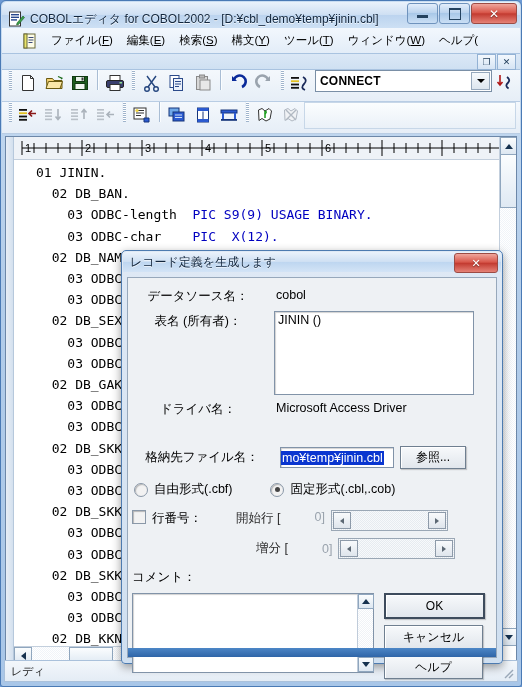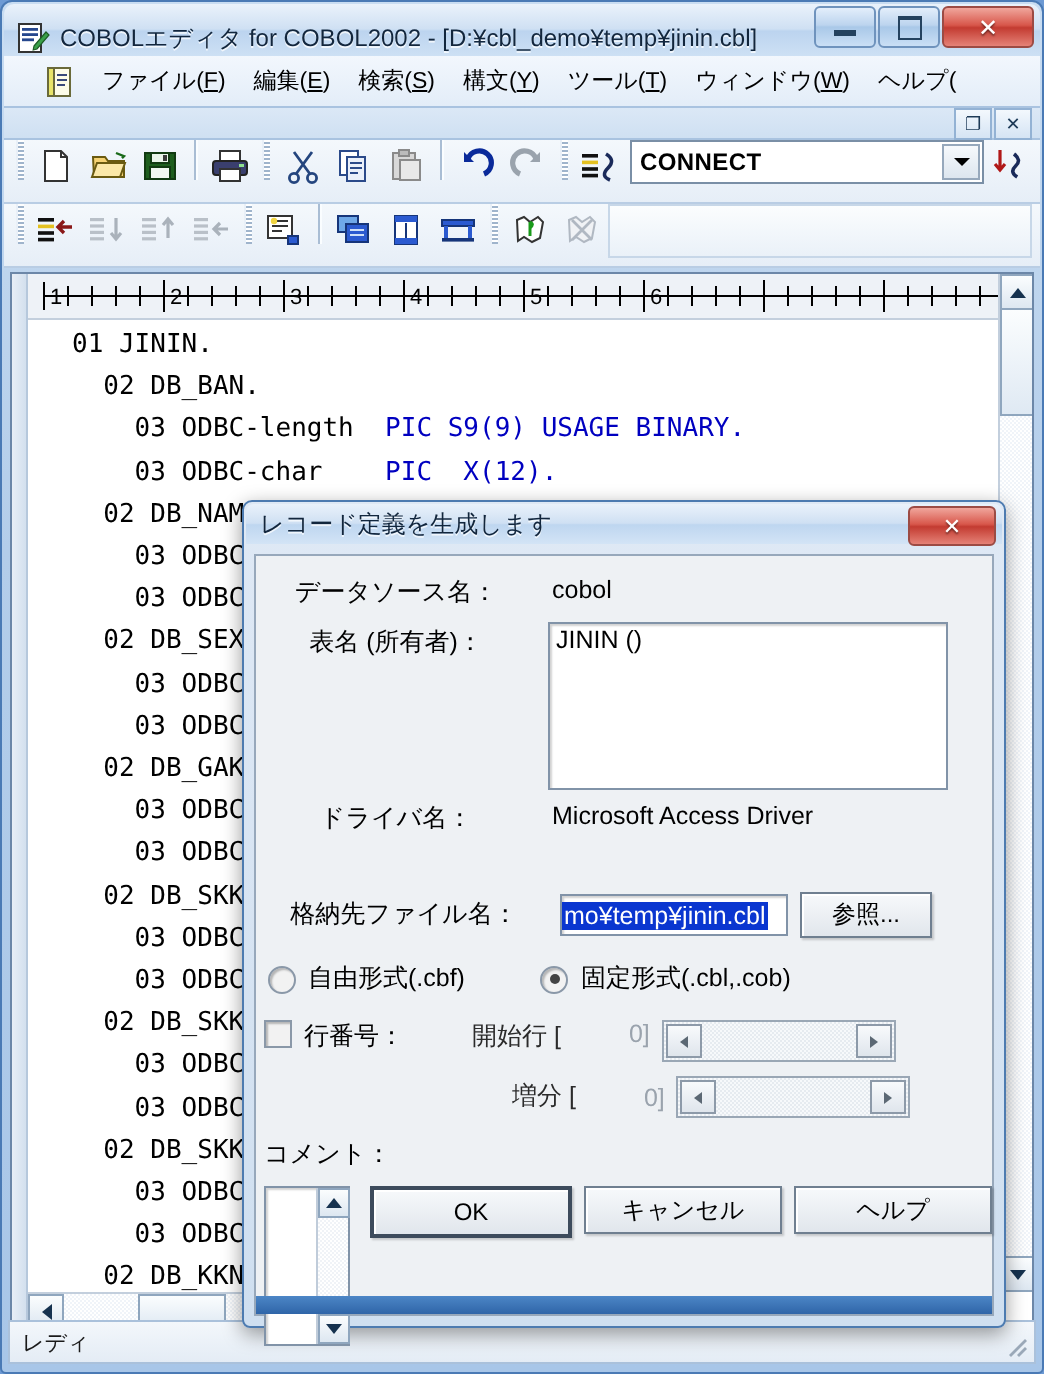--- a/index.html
+++ b/index.html
@@ -695,21 +695,21 @@
         <div class="comment-area" style="width:240px;height:78px;">
           <div class="ca-scroll">
             <div class="sb-btn" style="left:0;top:0;width:14px;height:13px;">
                 <i class="tri up"></i>
               </div>
             <div class="sb-btn" style="left:0;bottom:0;width:14px;height:13px;">
                 <i class="tri down"></i>
               </div>
           </div>
         </div>
-        <div style="margin-left:10px;display:flex;flex-direction:row;gap:6px;">
+        <div style="margin-left:10px;display:flex;flex-direction:column;gap:6px;">
           <div class="btn default" style="width:97px;height:22px;">OK</div>
           <div class="btn" style="width:97px;height:22px;">キャンセル</div>
           <div class="btn" style="width:97px;height:22px;">ヘルプ</div>
         </div>
       </div>
 
       <div class="dlg-bottom-bar"></div>
     </div>
   </div>
 

